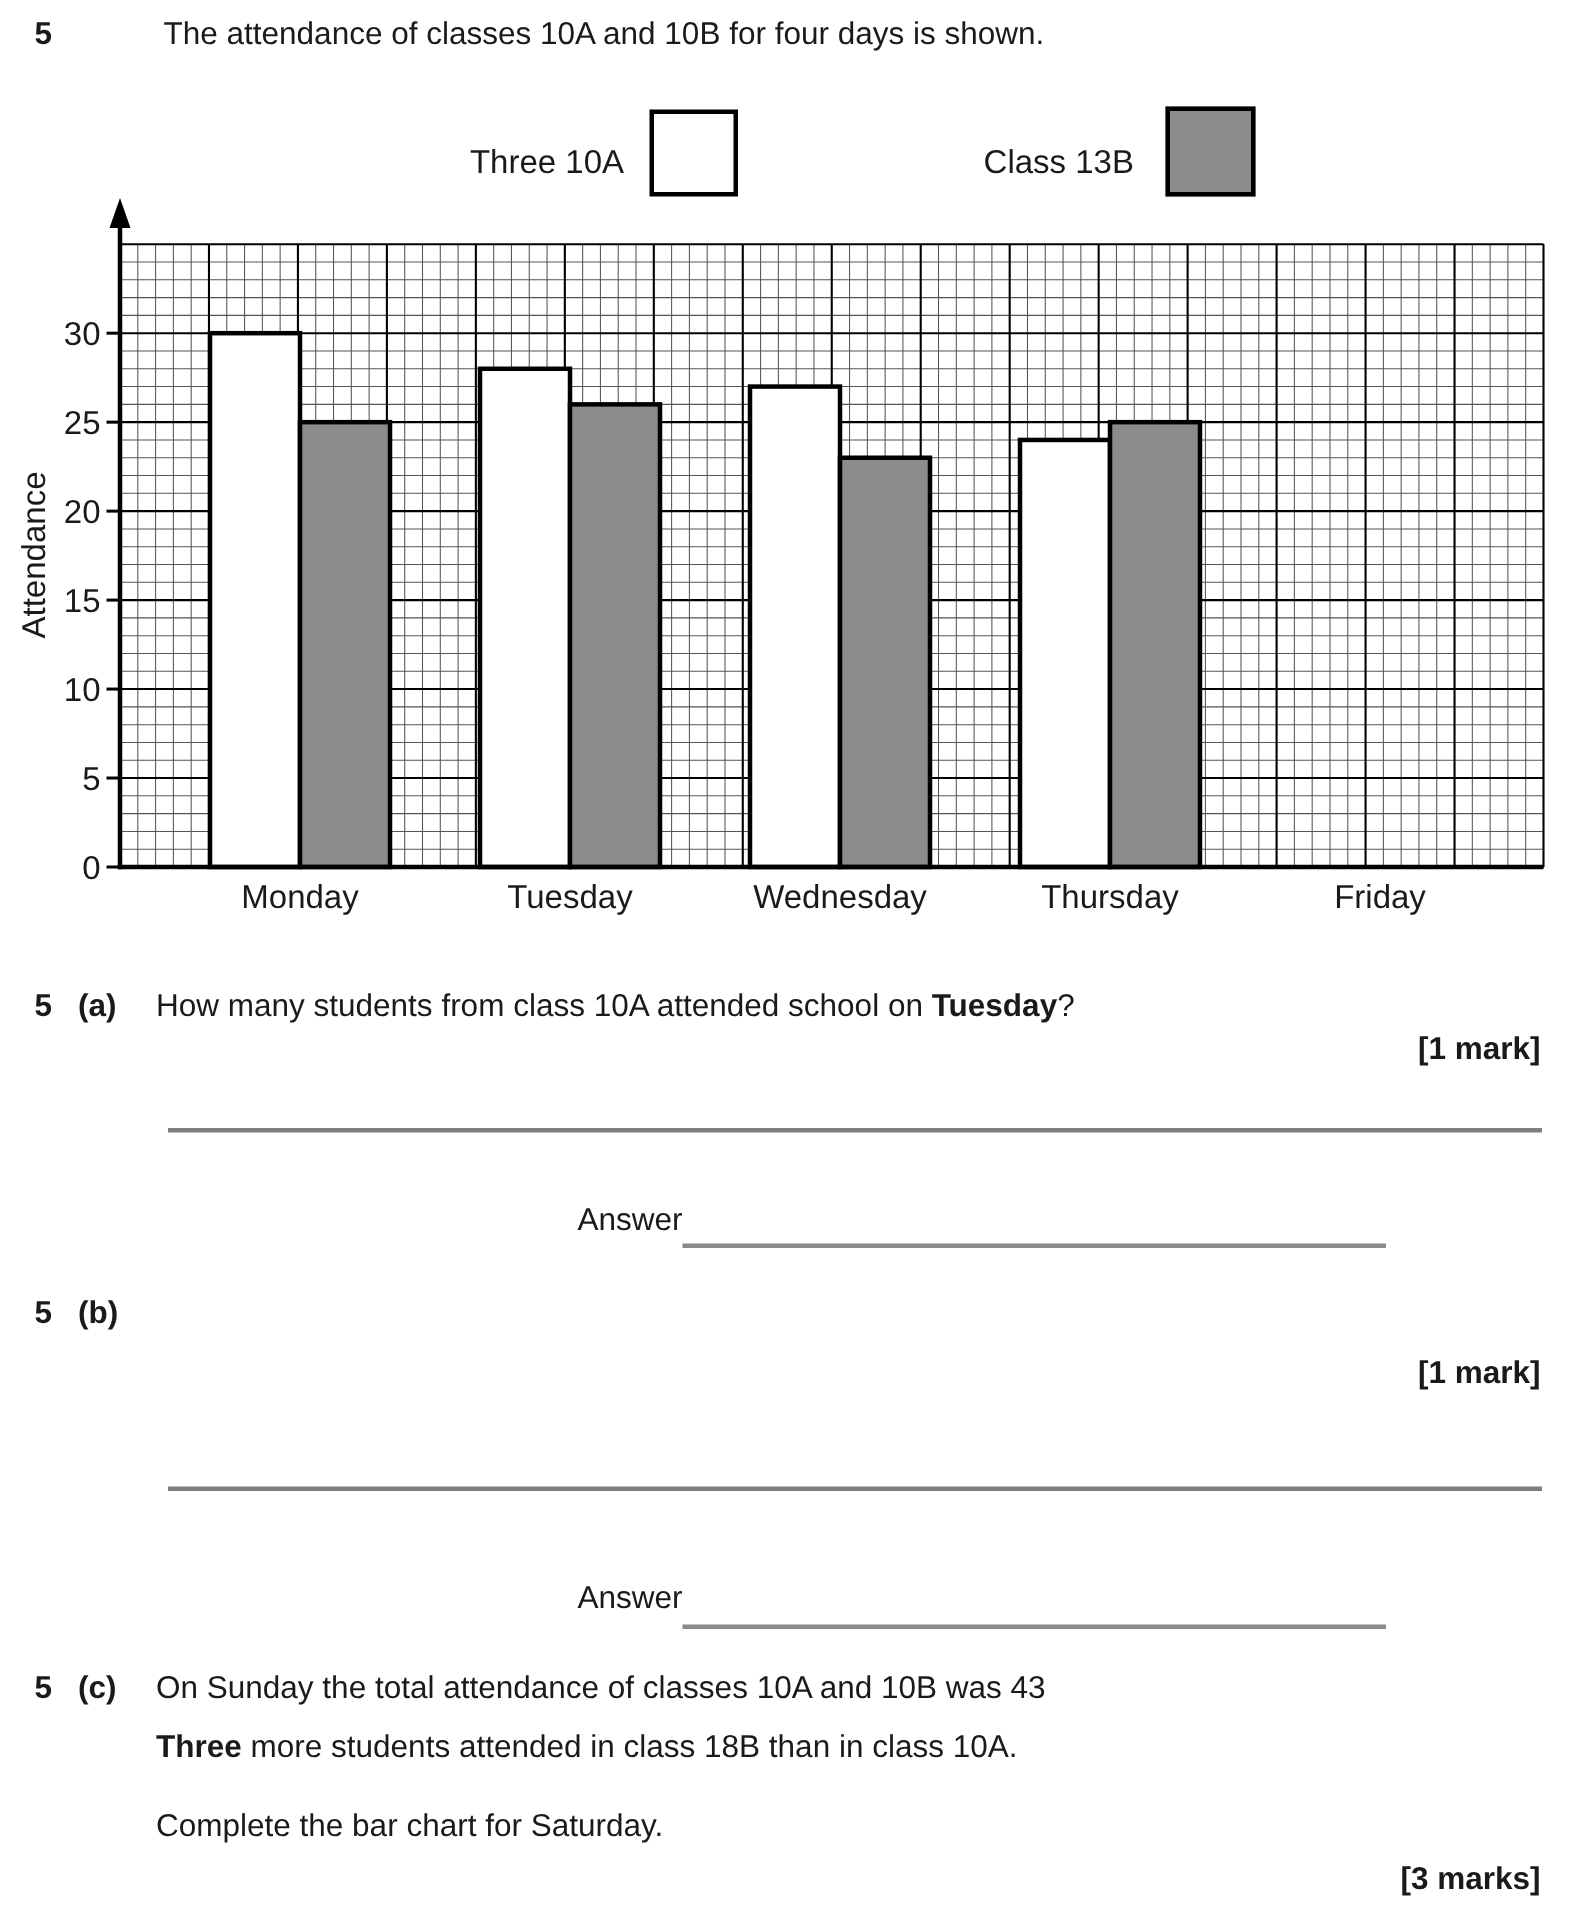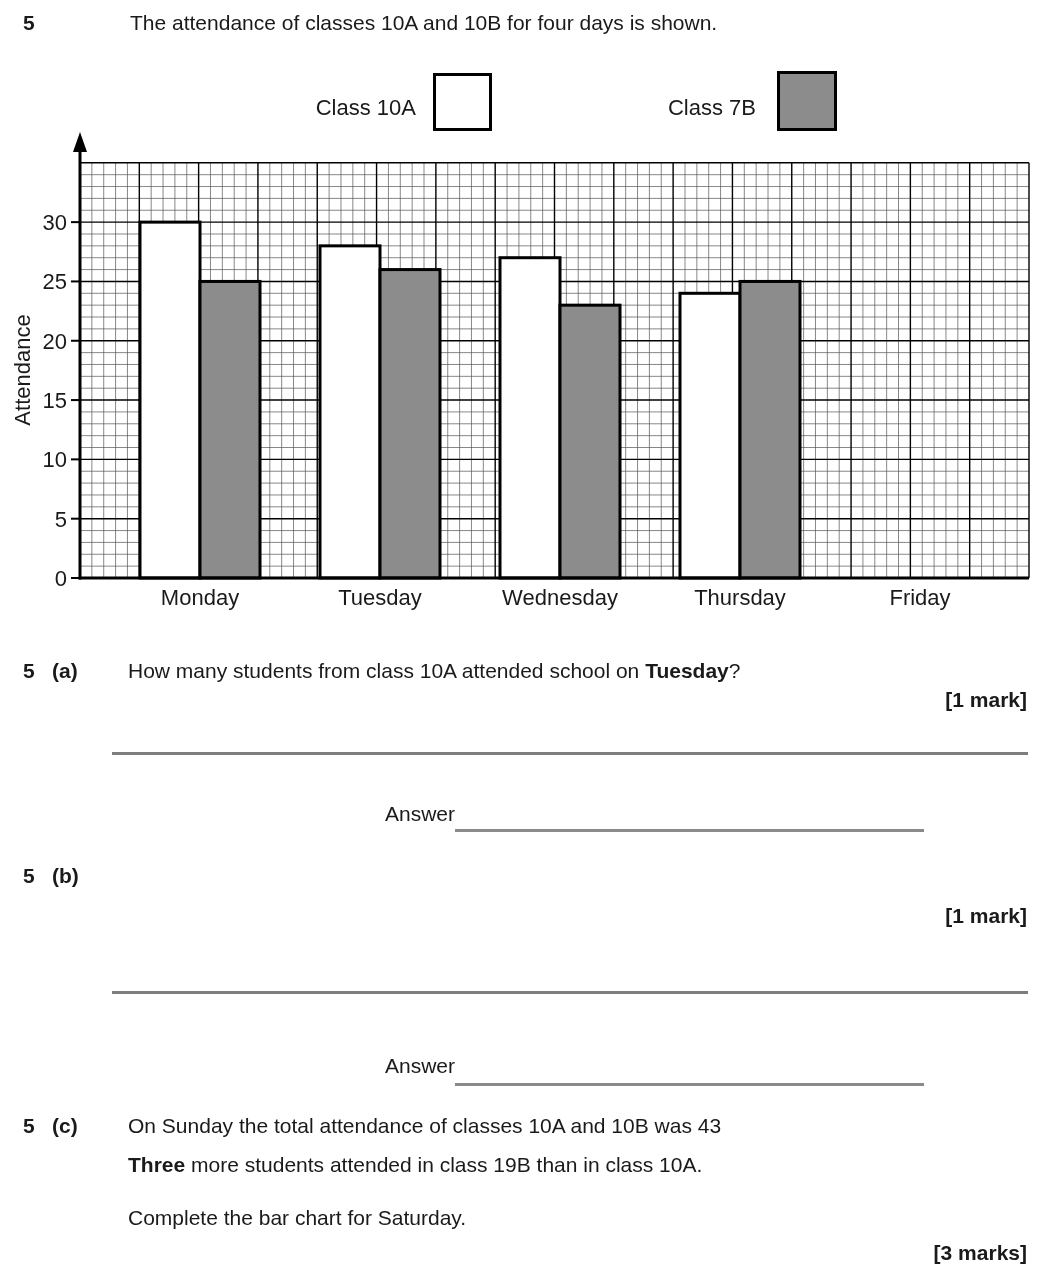--- a/index.html
+++ b/index.html
@@ -5,42 +5,42 @@
   * { margin:0; padding:0; box-sizing:border-box; }
   html,body { background:#ffffff; }
   .page {
     position:relative; width:1050px; height:1279px; background:#ffffff;
     font-family:"Liberation Sans", sans-serif; color:#1a1a1a; overflow:hidden;
   }
   .b { font-weight:bold; }
   .q-row { position:absolute; left:0; right:0; height:26px; }
   .qn  { position:absolute; left:23px; font-size:21px; font-weight:bold; line-height:1; }
   .qp  { position:absolute; left:52px; font-size:21px; font-weight:bold; line-height:1; }
-  .qtext { position:absolute; left:128px; font-size:21px; line-height:1; white-space:nowrap; }
+  .qtext { position:absolute; left:104px; font-size:21px; line-height:1; white-space:nowrap; }
   .marks { position:absolute; right:23px; font-size:21px; font-weight:bold; line-height:1; }
   .write-line { position:absolute; left:112px; right:22px; height:3px; background:#7e7e7e; }
   .answer-label { position:absolute; left:385px; font-size:21px; line-height:1; }
   .answer-underline { position:absolute; left:455px; width:469px; height:3px; background:#8a8a8a; }
   .legend-label { position:absolute; top:97px; width:172px; font-size:22px; line-height:1; text-align:right; }
   .legend-box { position:absolute; border:3px solid #000; }
   svg text { font-family:"Liberation Sans", sans-serif; fill:#1a1a1a; }
 </style>
 </head>
 <body>
 
 <div class="page">
 
   <div class="q-row" style="top:12px">
     <span class="qn">5</span>
-    <span class="qtext" style="left:130px">The attendance of classes 10A and 10B for four days is shown.</span>
-  </div>
-
-  <span class="legend-label" style="left:244px">Class 10A</span>
+    <span class="qtext" style="left:109px">The attendance of classes 10A and 10B for four days is shown.</span>
+  </div>
+
+  <span class="legend-label" style="left:244px">Three 10A</span>
   <span class="legend-box" style="left:433px; top:73px; width:59px; height:58px; background:#ffffff"></span>
-  <span class="legend-label" style="left:584px">Class 7B</span>
+  <span class="legend-label" style="left:584px">Class 13B</span>
   <span class="legend-box" style="left:777px; top:71px; width:60px; height:60px; background:#8c8c8c"></span>
 
   <svg id="chart" width="1050" height="500" style="position:absolute; left:0; top:130px">
       <line x1="91.8625" y1="32.8125" x2="91.8625" y2="448" stroke="#555555" stroke-width="0.7"></line>
       <line x1="103.725" y1="32.8125" x2="103.725" y2="448" stroke="#555555" stroke-width="0.7"></line>
       <line x1="115.5875" y1="32.8125" x2="115.5875" y2="448" stroke="#555555" stroke-width="0.7"></line>
       <line x1="127.45" y1="32.8125" x2="127.45" y2="448" stroke="#555555" stroke-width="0.7"></line>
       <line x1="151.175" y1="32.8125" x2="151.175" y2="448" stroke="#555555" stroke-width="0.7"></line>
       <line x1="163.03750000000002" y1="32.8125" x2="163.03750000000002" y2="448" stroke="#555555" stroke-width="0.7"></line>
       <line x1="174.9" y1="32.8125" x2="174.9" y2="448" stroke="#555555" stroke-width="0.7"></line>
@@ -205,20 +205,20 @@
   <div class="write-line" style="top:991px"></div>
   <span class="answer-label" style="top:1055px">Answer</span>
   <div class="answer-underline" style="top:1083px"></div>
 
   <div class="q-row" style="top:1115px">
     <span class="qn">5</span>
     <span class="qp">(c)</span>
     <span class="qtext">On Sunday the total attendance of classes 10A and 10B was 43</span>
   </div>
   <div class="q-row" style="top:1154px">
-    <span class="qtext"><span class="b">Three</span><span> more students attended in class 19B than in class 10A.</span></span>
+    <span class="qtext"><span class="b">Three</span><span> more students attended in class 18B than in class 10A.</span></span>
   </div>
   <div class="q-row" style="top:1207px">
     <span class="qtext">Complete the bar chart for Saturday.</span>
   </div>
   <div class="marks" style="top:1242px">[3 marks]</div>
 
 </div>
 
 </body></html>

